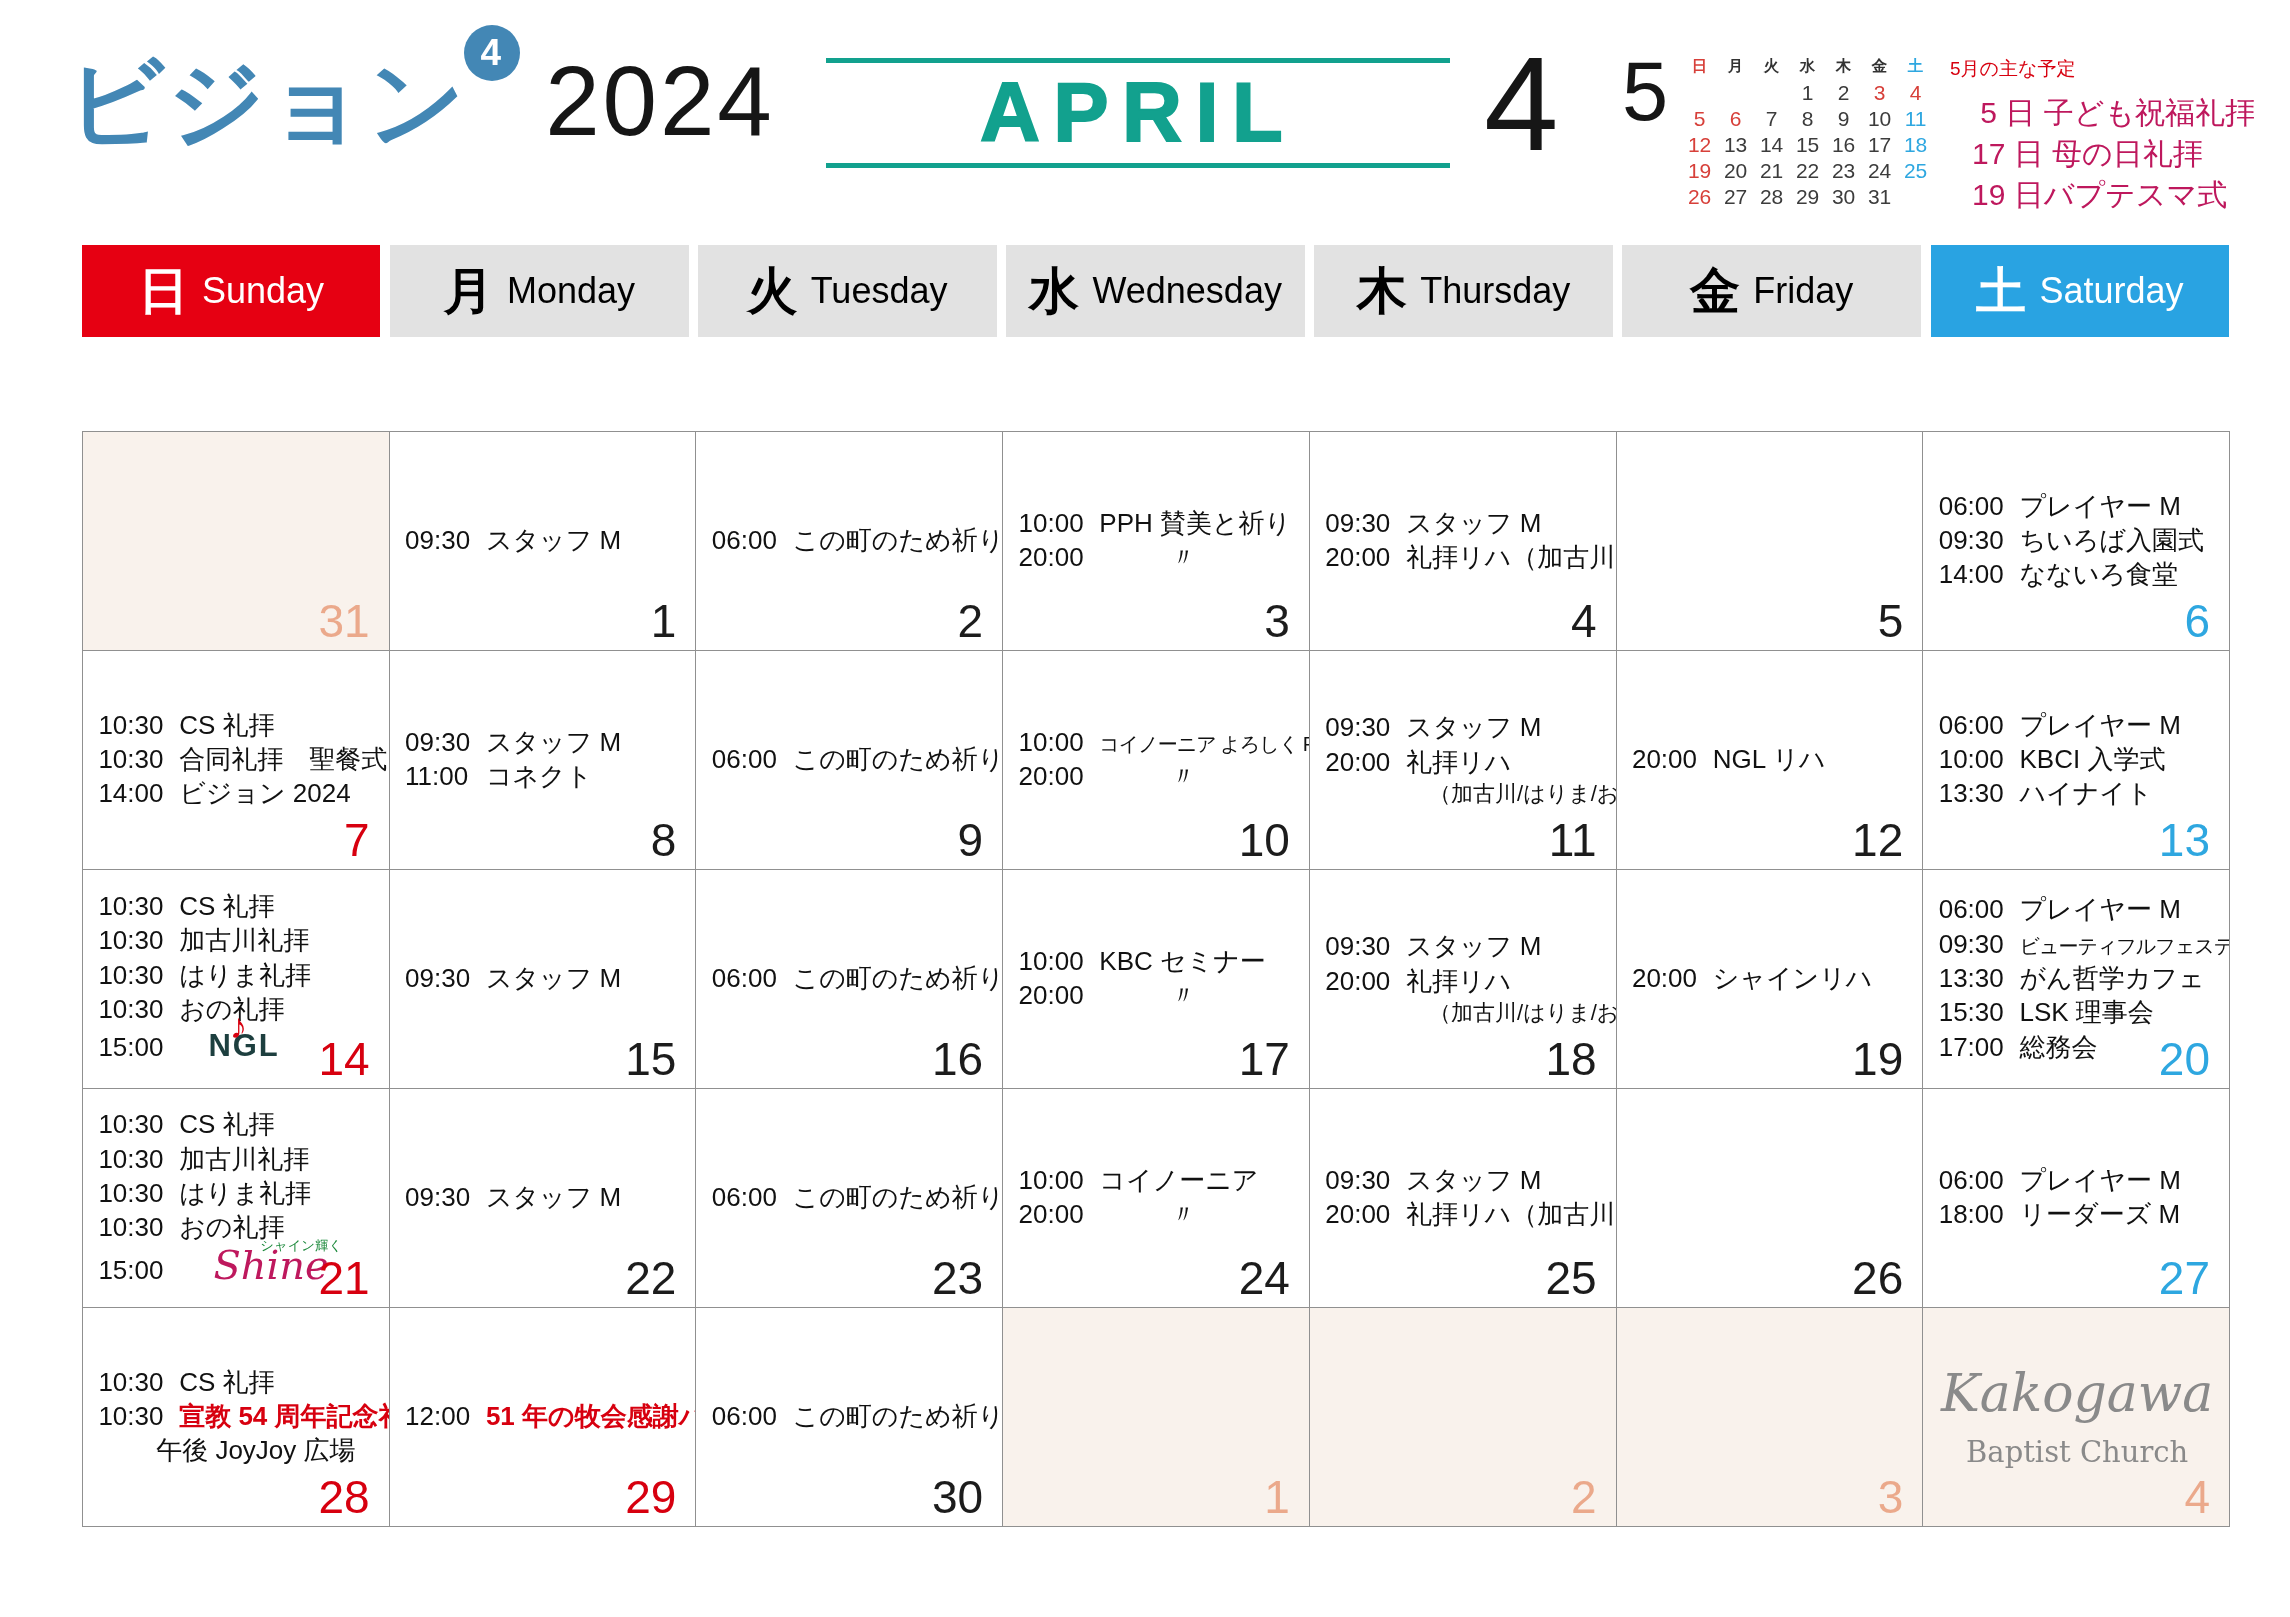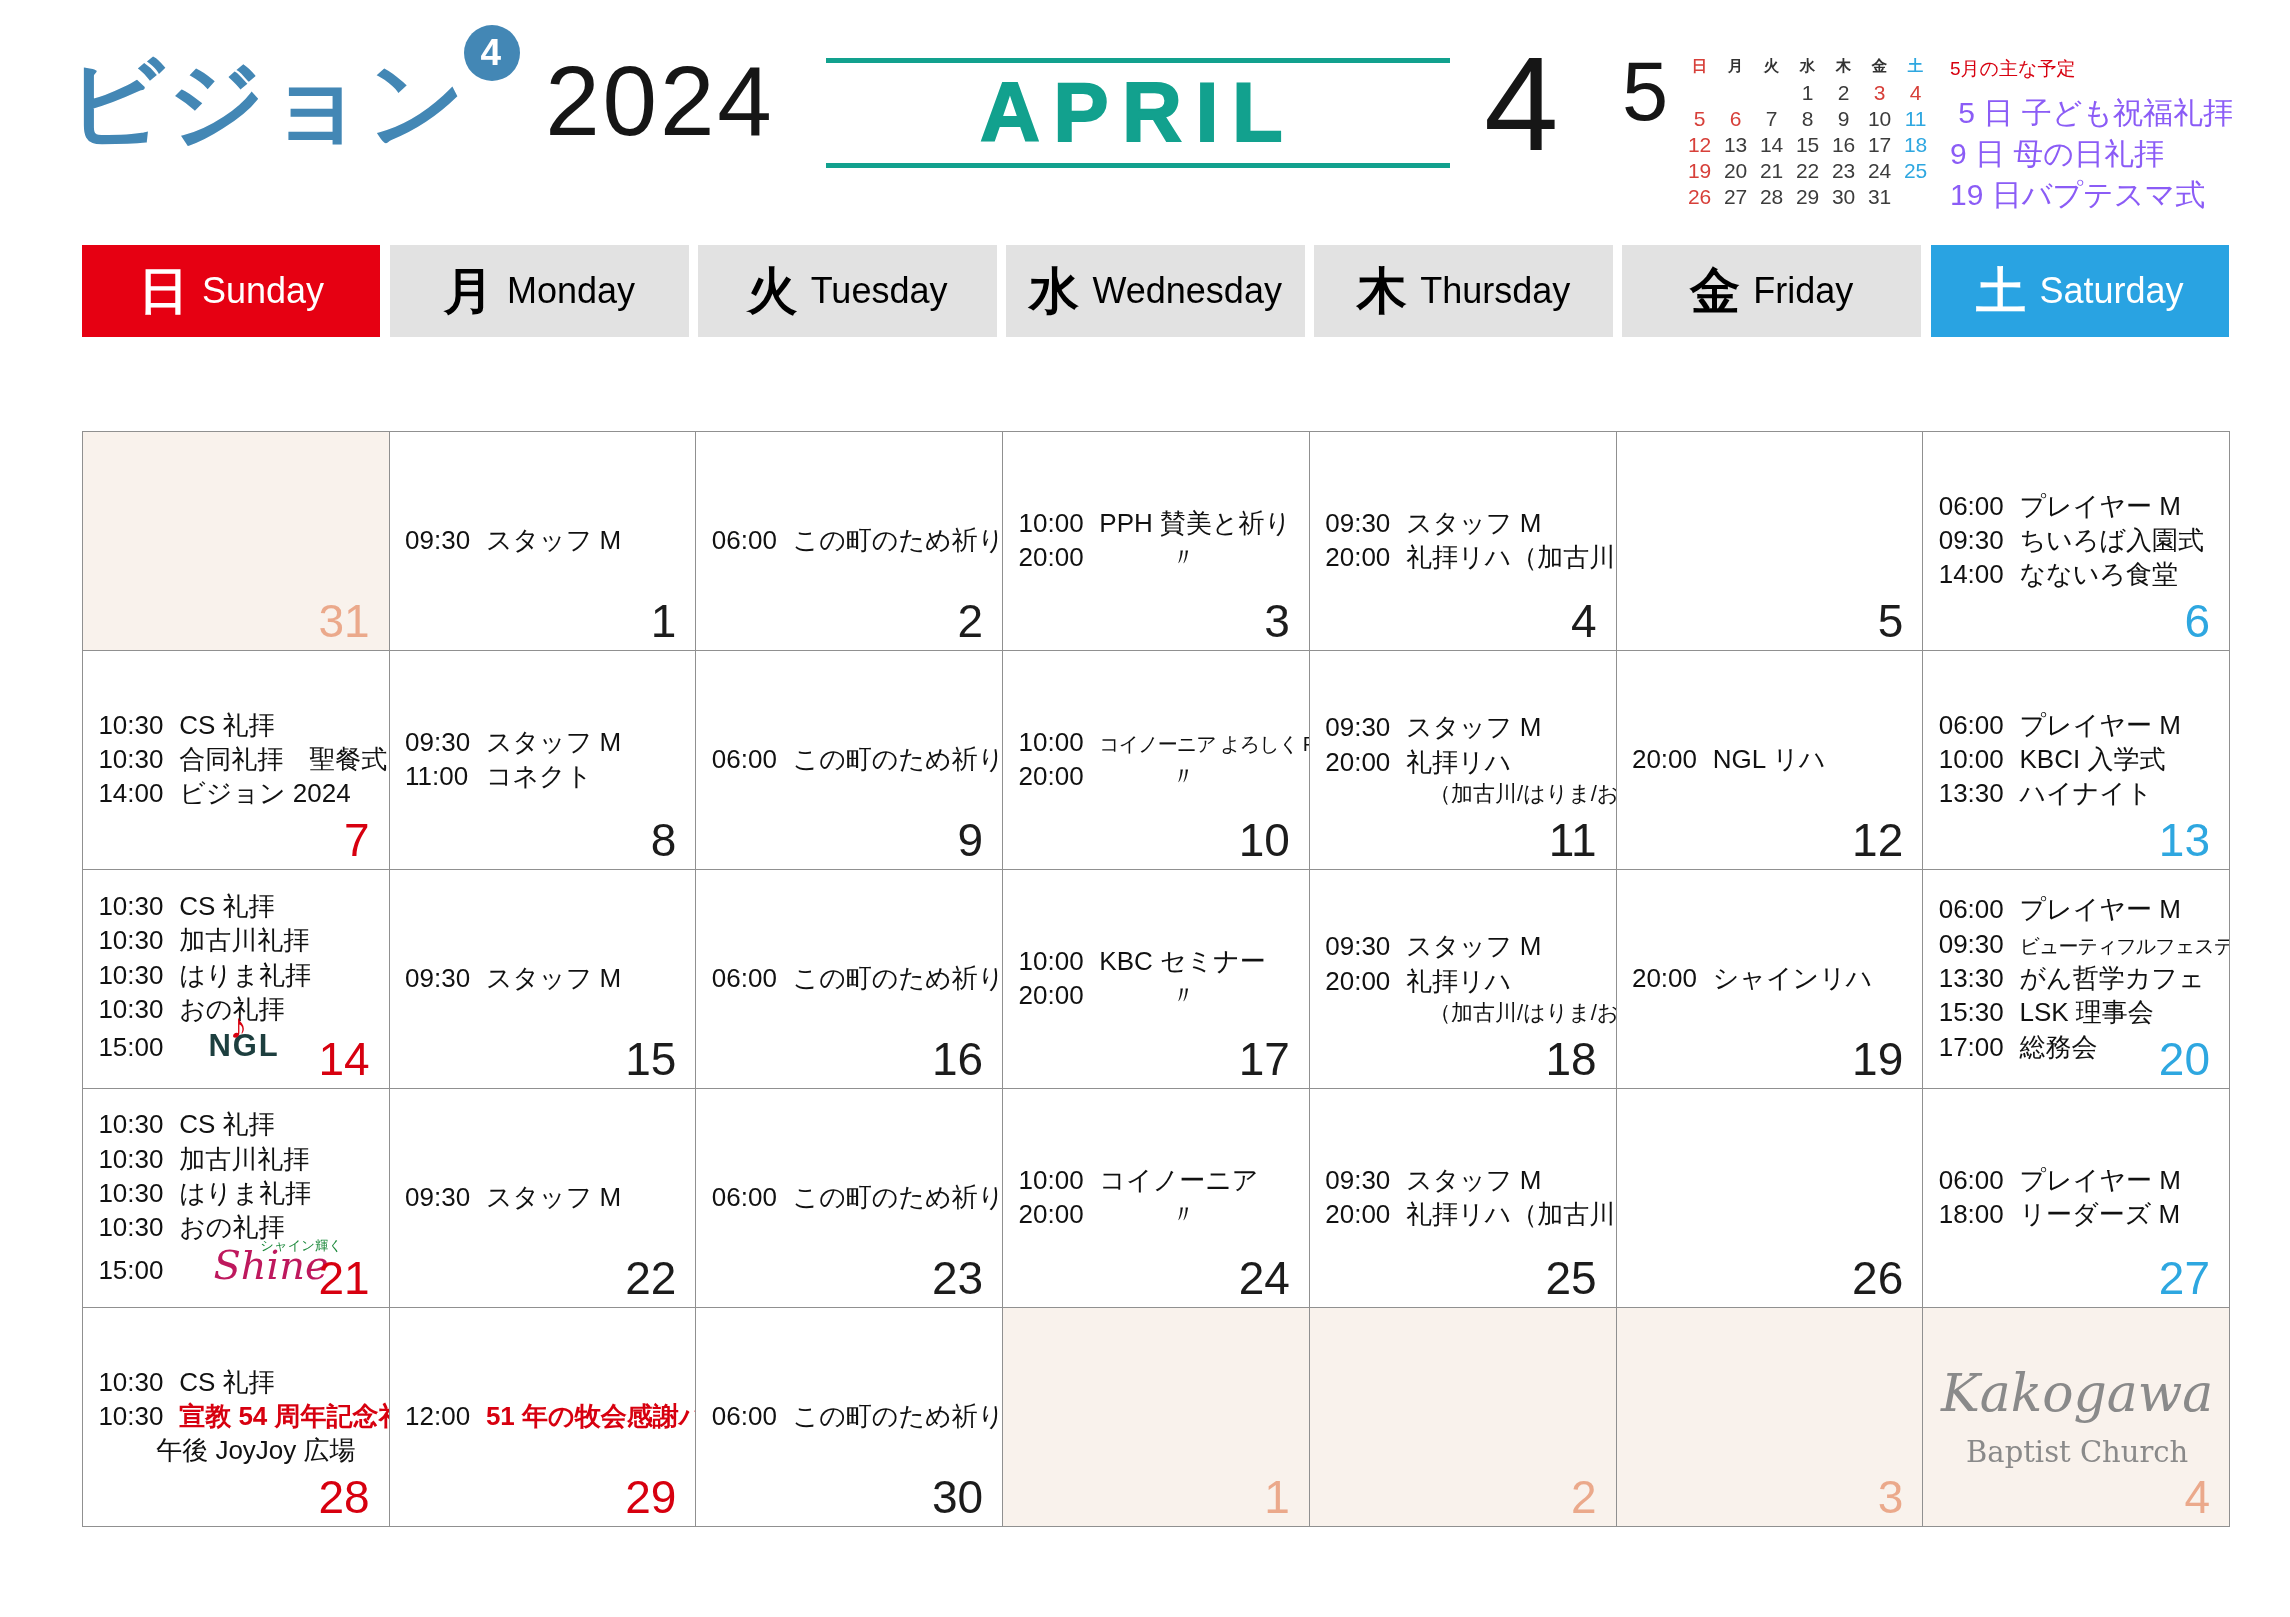--- a/index.html
+++ b/index.html
@@ -28,21 +28,21 @@
   .mini-grid{display:grid;grid-template-columns:repeat(7,36px);grid-auto-rows:26px;
              align-items:center;justify-items:center;margin-top:3.8px;}
   .mini-dow{font-size:15.4px;font-weight:700;color:#333;}
   .mini-day{font-size:21px;font-weight:500;color:#3c3c3c;}
   .c-red{color:#d7403a !important;}
   .c-blue{color:#2ea7e0 !important;}
 
   
   .next-schedule{position:absolute;left:1950px;top:56px;}
   .ns-title{color:#d7000f;font-size:19px;font-weight:500;margin-bottom:9.6px;}
-  .ns-item{font-size:30px;color:#8b5cf6;line-height:1.38;white-space:pre;}
+  .ns-item{font-size:30px;color:#be185d;line-height:1.38;white-space:pre;margin-left:22px;}
 
   
   .dow-row{position:absolute;left:82px;top:245px;width:2147px;display:grid;
            grid-template-columns:repeat(7,1fr);gap:9.6px;height:92px;}
   .dow-box{display:flex;align-items:center;justify-content:center;background:#e2e2e2;color:#000;}
   .dow-box.sun{background:#e60012;color:#fff;}
   .dow-box.sat{background:#29a3e2;color:#fff;}
   .dow-kanji{font-size:50px;font-weight:800;margin-right:13.4px;}
   .dow-en{font-size:36px;font-weight:400;}
 
@@ -146,21 +146,21 @@
         <div class="mini-day">29</div>
         <div class="mini-day">30</div>
         <div class="mini-day">31</div>
         <div class="mini-day"></div>
       </div>
   </div>
 
   <div class="next-schedule">
     <div class="ns-title">5月の主な予定</div>
     <div class="ns-item"> 5 日 子ども祝福礼拝</div>
-    <div class="ns-item">9 日 母の日礼拝</div>
+    <div class="ns-item">17 日 母の日礼拝</div>
     <div class="ns-item">19 日バプテスマ式</div>
   </div>
 
   <div class="dow-row" id="dow-row">
       <div class="dow-box sun">
         <span class="dow-kanji">日</span>
         <span class="dow-en">Sunday</span>
       </div>
       <div class="dow-box wk">
         <span class="dow-kanji">月</span>

